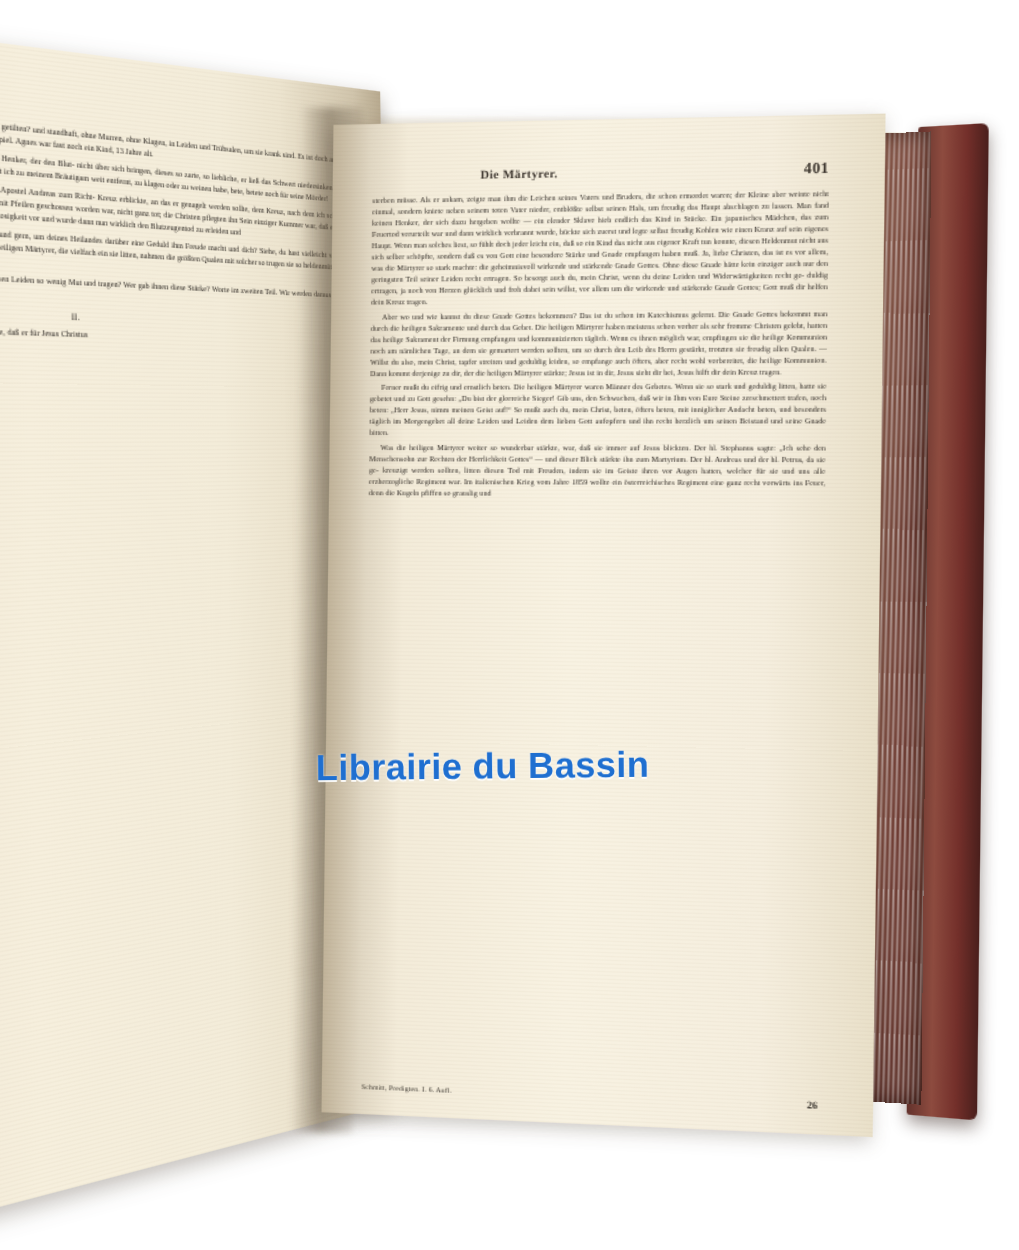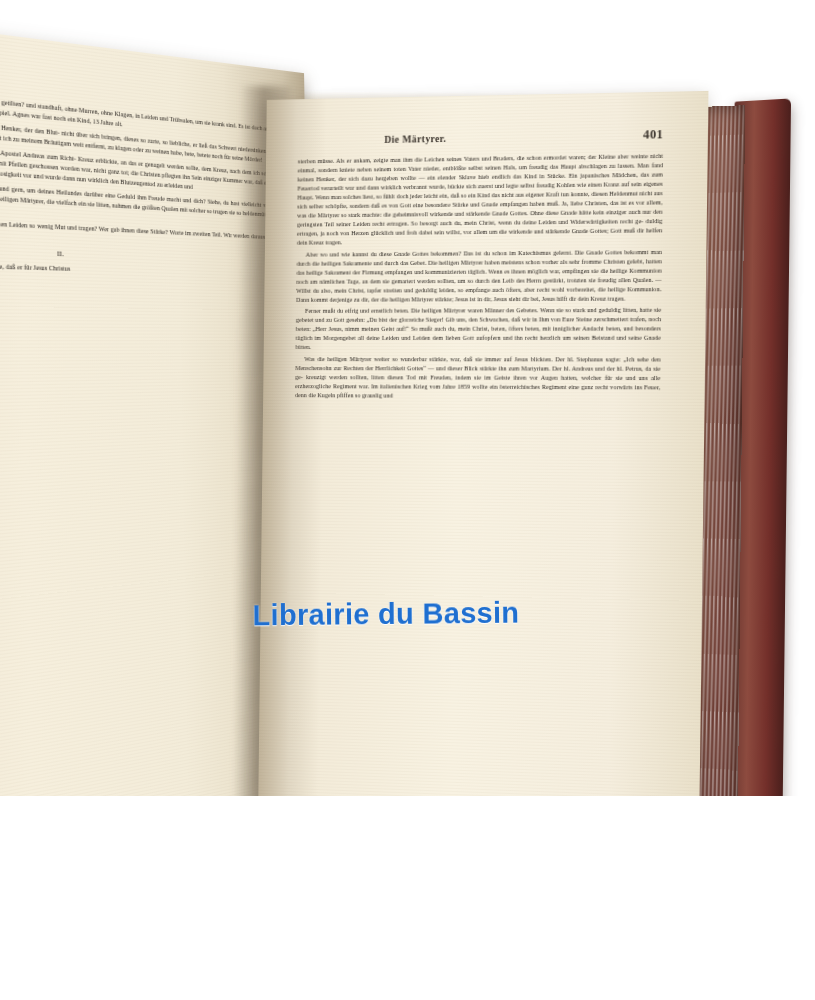--- a/index.html
+++ b/index.html
@@ -10,21 +10,21 @@
   body {
     width: 815px;
     height: 1000px;
     font-family: "Liberation Serif", serif;
     overflow: hidden;
   }
 
   #stage {
     position: relative;
     width: 815px;
-    height: 796px;
+    height: 1000px;
     background: #ffffff;
     overflow: hidden;
   }
 
   
   .book {
     position: absolute;
     left: 0;
     top: 22px;
     width: 815px;

